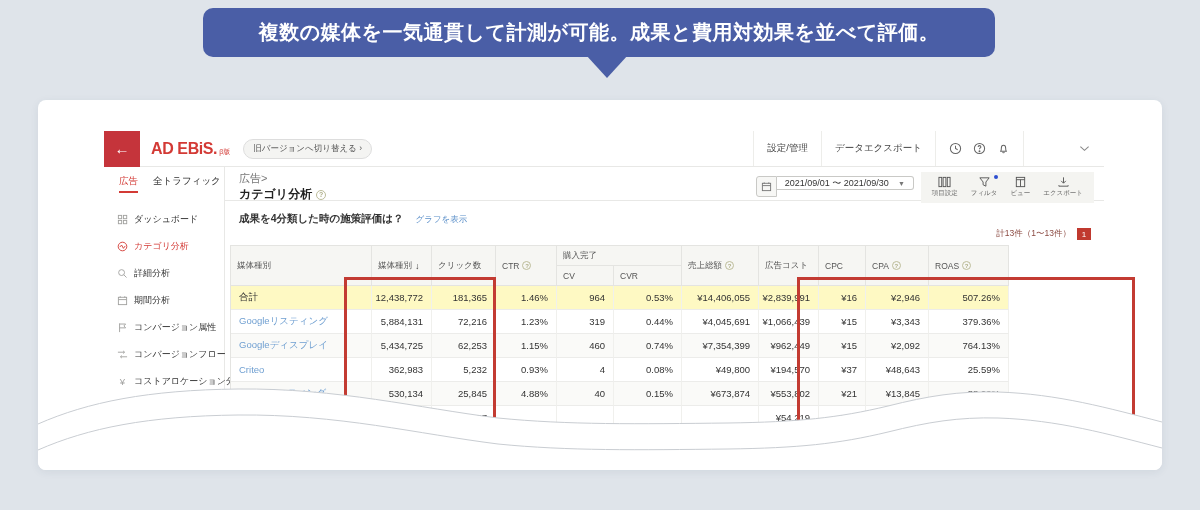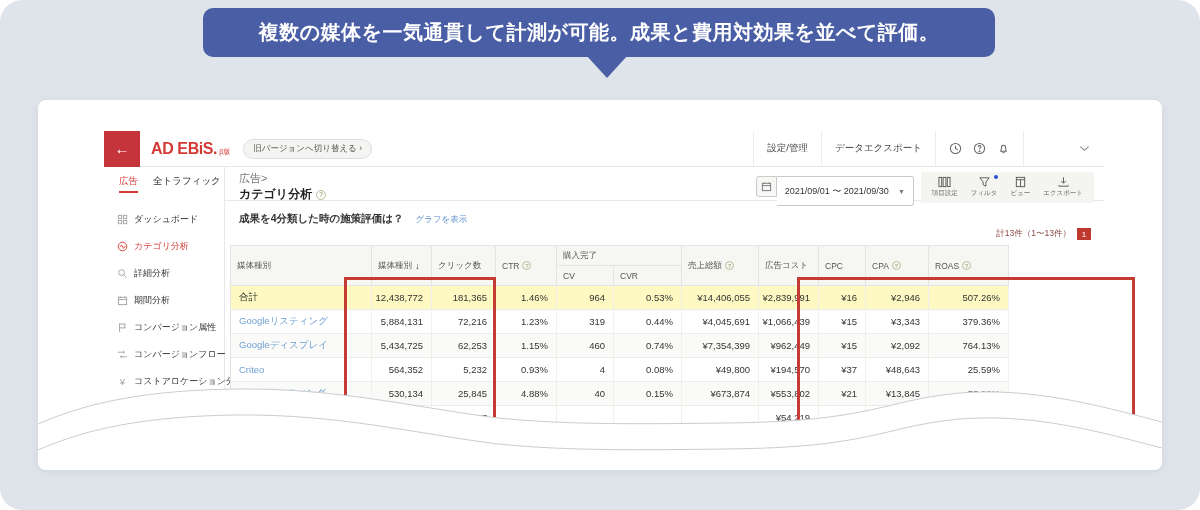--- a/index.html
+++ b/index.html
@@ -1,18 +1,18 @@
 <!DOCTYPE html>
 <html><head>
 <meta charset="utf-8">
 <style>
   * { box-sizing: border-box; margin: 0; padding: 0; }
   html,body { width:1200px; }
   body { font-family: "Liberation Sans", "DejaVu Sans", sans-serif; }
-  .page { position:relative; width:1200px; height:510px; background:#dfe4ea; overflow:hidden;border-radius:22px; }
+  .page { position:relative; width:1200px; height:510px; background:#dfe4ea; overflow:hidden; }
 
   
   .bubble { position:absolute; left:203px; top:8px; width:792px; height:49px;
     background:#4a5ea6; border-radius:10px; display:flex; align-items:center; justify-content:center;
     color:#fff; font-weight:bold; font-size:20px; letter-spacing:0.5px; }
   .bubble-tail { position:absolute; left:586px; top:55px; width:0; height:0;
     border-left:21px solid transparent; border-right:21px solid transparent; border-top:23px solid #4a5ea6; }
 
   
   .card { position:absolute; left:38px; top:100px; width:1124px; height:370px;
@@ -58,21 +58,21 @@
     padding:4px 10px 0 14px; height:34px; border-bottom:1px solid #e8e8e6; }
   .breadcrumb { font-size:11px; color:#777; }
   .page-title { font-size:12px; font-weight:bold; color:#222; display:flex; align-items:center; gap:4px; }
   .help-ic { display:inline-flex; width:10px; height:10px; border:1px solid #bdbd9a; color:#aeae86;
     border-radius:50%; font-size:7px; align-items:center; justify-content:center; font-weight:bold; }
   .header-right { display:flex; align-items:flex-start; gap:7px; margin-top:1px; }
   .date-wrap { display:flex; margin-top:4px; }
   .cal-btn { width:21px; height:21px; border:1px solid #c9c9c6; border-radius:3px 0 0 3px;
     background:#f7f7f5; display:flex; align-items:center; justify-content:center; color:#777; }
   .cal-btn svg { width:11px; height:11px; fill:none; stroke:currentColor; stroke-width:1; }
-  .date-input { height:30px; border:1px solid #c9c9c6; border-left:none; border-radius:0 3px 3px 0;
+  .date-input { height:14px; border:1px solid #c9c9c6; border-left:none; border-radius:0 3px 3px 0;
     background:#fff; display:flex; align-items:center; gap:9px; padding:0 8px; font-size:9px; color:#333; }
   .date-caret { font-size:7px; color:#777; }
   .tool-panel { background:#f4f4f1; display:flex; gap:13px; padding:4px 11px 3px; height:31px; }
   .tool-item { display:flex; flex-direction:column; align-items:center; gap:1px; font-size:6.5px;
     color:#666; cursor:pointer; position:relative; }
   .tool-item svg { width:13px; height:12px; fill:none; stroke:#555; stroke-width:1; }
   .filter-dot { position:absolute; right:-1px; top:-1px; width:4px; height:4px; border-radius:50%; background:#2d4fd0; }
 
   .question-bar { padding:11px 0 0 14px; font-size:10.5px; font-weight:bold; color:#333; }
   .graph-link { font-size:8.5px; font-weight:normal; color:#5b8fc9; margin-left:9px; cursor:pointer; }
@@ -349,21 +349,21 @@
             <div class="td alt">62,253</div>
             <div class="td alt">1.15%</div>
             <div class="td alt">460</div>
             <div class="td alt">0.74%</div>
             <div class="td alt">¥7,354,399</div>
             <div class="td alt">¥962,449</div>
             <div class="td alt">¥15</div>
             <div class="td alt">¥2,092</div>
             <div class="td alt">764.13%</div>
             <div class="td media link">Criteo</div>
-            <div class="td">564,352</div>
+            <div class="td">362,983</div>
             <div class="td">5,232</div>
             <div class="td">0.93%</div>
             <div class="td">4</div>
             <div class="td">0.08%</div>
             <div class="td">¥49,800</div>
             <div class="td">¥194,570</div>
             <div class="td">¥37</div>
             <div class="td">¥48,643</div>
             <div class="td">25.59%</div>
             <div class="td media alt link">ヤフーリスティング</div>

